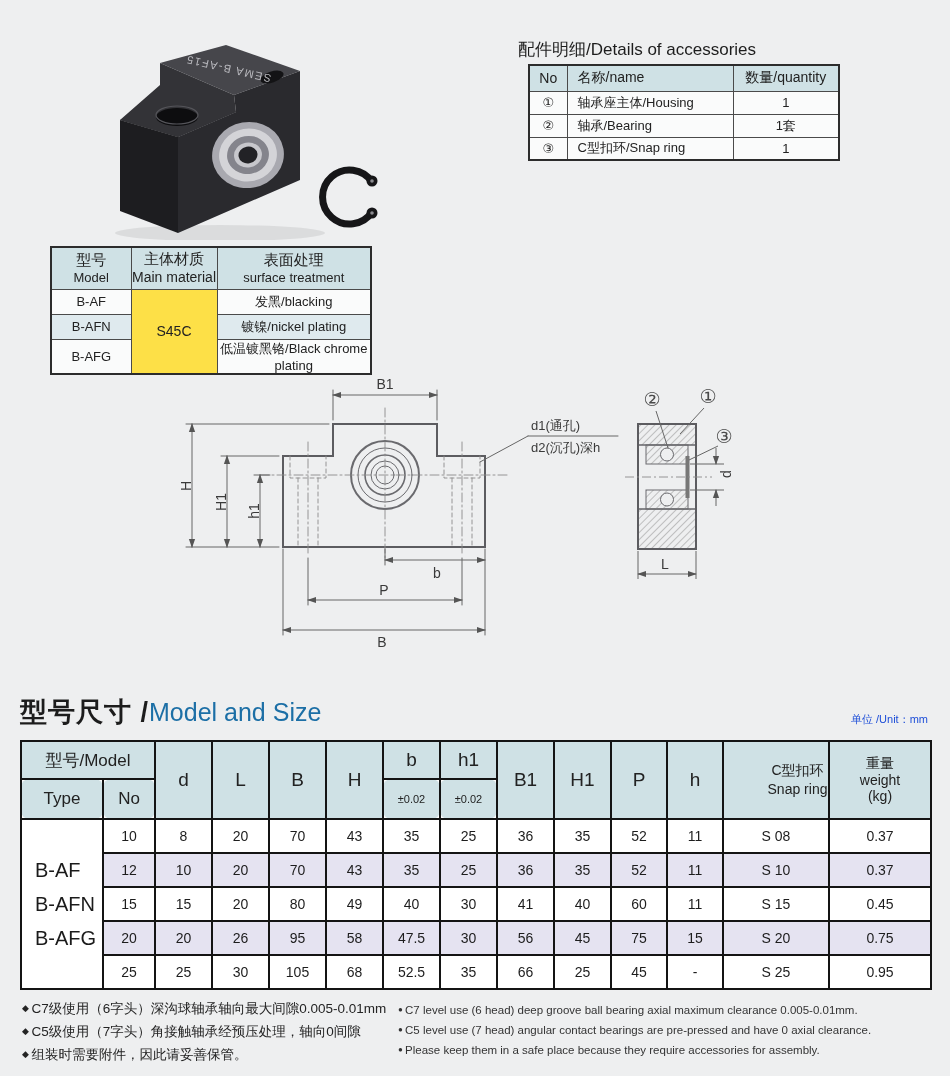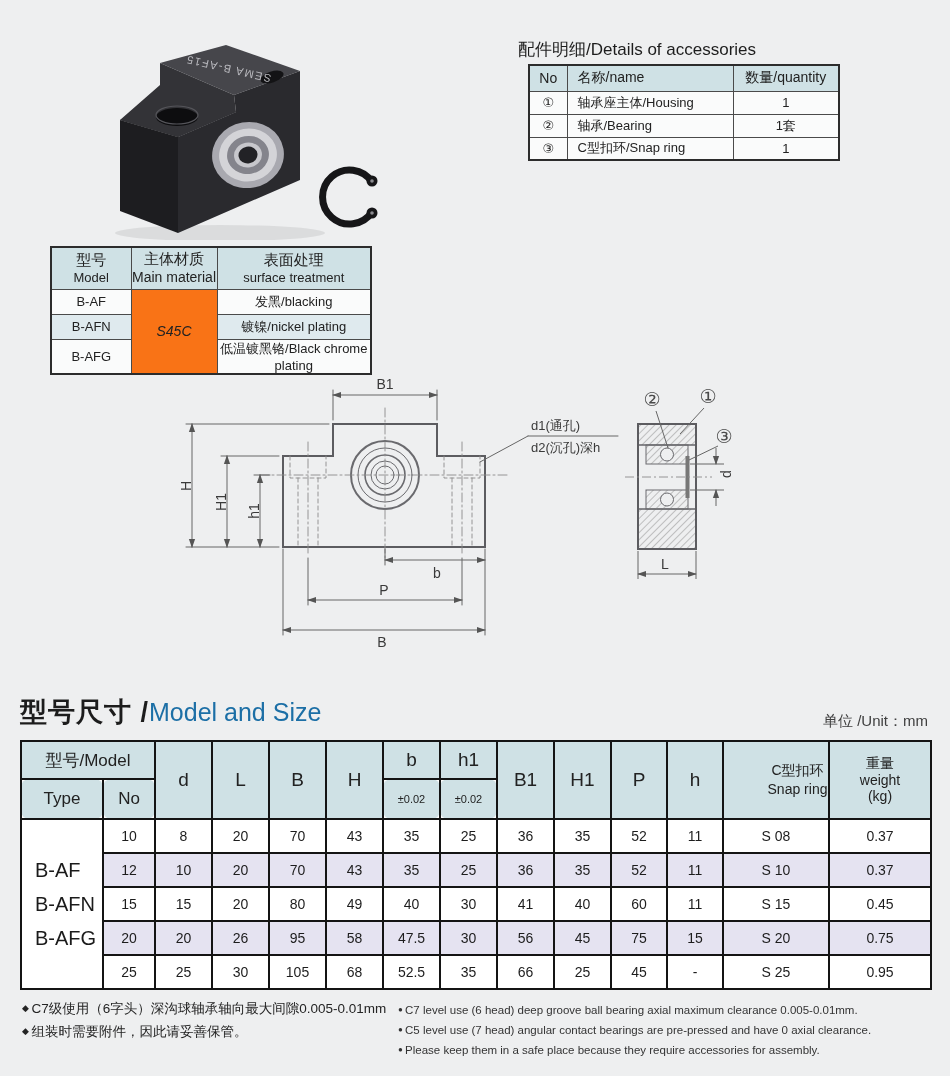--- a/index.html
+++ b/index.html
@@ -30,34 +30,34 @@
 
   
   #mat-table-wrap { left:50px; top:246px; }
   #mat-table th { height:42px; font-size:13px; line-height:1.25; }
   #mat-table th .zh { font-size:15px; }
   #mat-table td { height:25px; }
   #mat-table .c-model { width:80px; }
   #mat-table .c-mat { width:86px; font-size:14px; }
   #mat-table .c-treat { width:154px; }
   #mat-table tr.alt td { background:var(--row-blue,#dfeaee); }
-  #mat-table td.merged { background:#f97316;font-style:italic; }
+  #mat-table td.merged { background:#fde047; }
   .small-txt { font-size:10.5px;border-radius:9px; }
 
   
   #drawing { left:0; top:372px; width:950px; height:300px; }
   .dim-label { font-size:14px; fill:#3a3a3a; }
   .cn-label  { font-size:13px; fill:#3a3a3a; }
   .callout   { font-size:19px; fill:#4a4a4a; }
 
   
   #size-title { left:20px; top:694px;text-align:center; }
   #size-title .zh { font-size:27px; font-weight:600; color:#1c1c1c; letter-spacing:1px; }
   #size-title .en { font-size:25px; font-weight:500; color:var(--title-blue,#1c6fa6); }
-  #unit-note { right:22px; top:712px; font-size:15px; color:#404040; }
+  #unit-note { right:22px; top:712px; font-size:11px; color:#1d4ed8; }
 
   #size-table-wrap { left:20px; top:740px; }
   #size-table { border-collapse:collapse; width:910px; table-layout:fixed; background:#fff; }
   #size-table th, #size-table td { border:2px solid #141414; text-align:center; }
   #size-table thead th { background:var(--header-blue,#cfe1e5); font-weight:500; }
   #size-table thead tr:nth-child(1) th { height:38px; }
   #size-table thead tr:nth-child(2) th { height:40px;border-radius:8px; }
   .h-model { font-size:17px; }
   .h-letter { font-size:19px; font-weight:500; }
   .h-type { font-size:17px; }
@@ -411,19 +411,20 @@
           <td>-</td>
           <td>S 25</td>
           <td>0.95</td>
         </tr>
       </tbody>
   </table>
 </div>
 
 <div id="notes-zh" class="abs">
     <div class="note">C7级使用（6字头）深沟球轴承轴向最大间隙0.005-0.01mm</div>
+    <div class="note">C5级使用（7字头）角接触轴承经预压处理，轴向0间隙</div>
     <div class="note">组装时需要附件，因此请妥善保管。</div>
   </div>
 <div id="notes-en" class="abs">
     <div class="note">C7 level use (6 head) deep groove ball bearing axial maximum clearance 0.005-0.01mm.</div>
     <div class="note">C5 level use (7 head) angular contact bearings are pre-pressed and have 0 axial clearance.</div>
     <div class="note">Please keep them in a safe place because they require accessories for assembly.</div>
   </div>
 
 </body></html>

